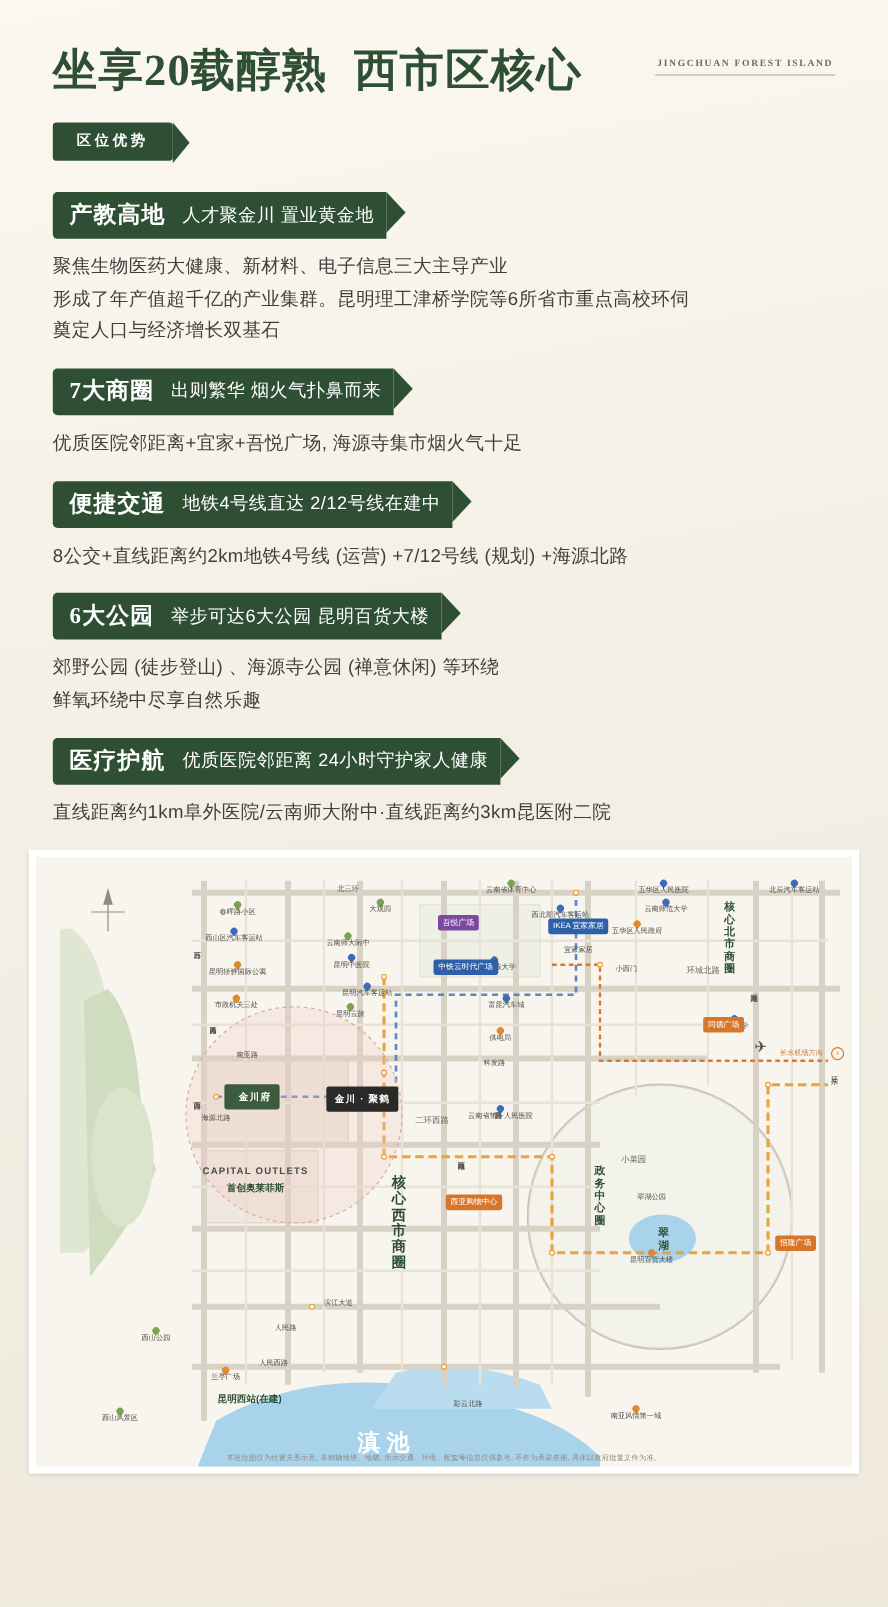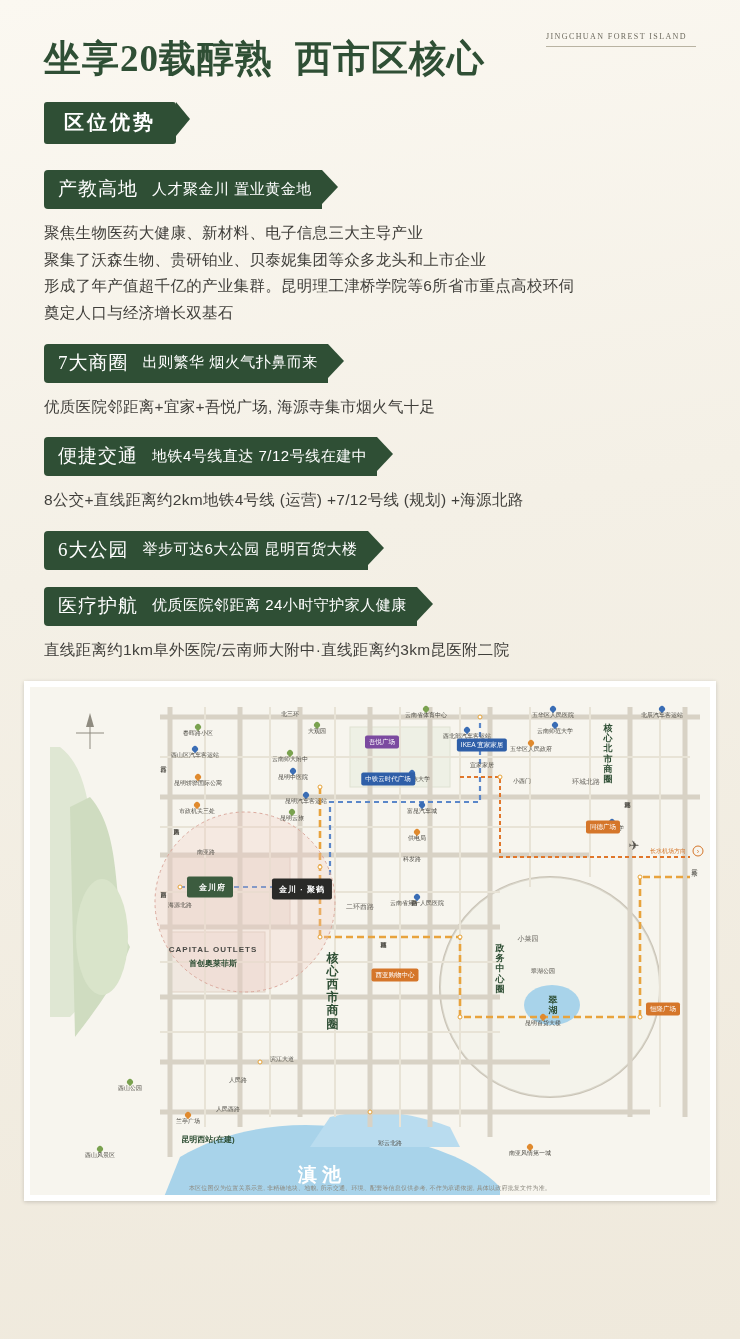--- a/index.html
+++ b/index.html
@@ -29,42 +29,43 @@
     font-weight: bold;
     letter-spacing: 1px;
     color: #2f4f35;
     font-family: "Liberation Serif", serif;
     white-space: nowrap;
   }
   .main-title .t2 { margin-left: 22px; }
   .brand {
     position: absolute;
     right: 44px;
-    top: 32px;
-    text-align: left;
+    top: 48px;
+    text-align: center;
     width: 150px;
+    font-weight: bold;
   }
   .brand-line {
     font-size: 8px;
     letter-spacing: 1.4px;
     color: #6d6a5e;
     font-family: "Liberation Serif", serif;
     white-space: nowrap;
   }
   .brand-rule {
     height: 1px;
     background: #b9b3a2;
     margin-top: 5px;
   }
   .subtitle-pill {
     margin-top: 18px;
     display: inline-block;
     background: #2f4f35;
     color: #fff;
-    font-size: 20px;
+    font-size: 12px;
     font-weight: bold;
     letter-spacing: 3px;
     padding: 7px 20px 8px 20px;
     border-radius: 3px;
     position: relative;
   }
   .subtitle-pill:after {
     content: "";
     position: absolute;
     right: -14px;
@@ -92,21 +93,21 @@
     content: "";
     position: absolute;
     right: -16px; top: 0;
     width: 0; height: 0;
     border-top: 17px solid transparent;
     border-bottom: 17px solid transparent;
     border-left: 16px solid #2f4f35;
   }
   .sec-key {
     font-size: 19px;
-    font-weight: normal;
+    font-weight: bold;
     letter-spacing: 1px;
     font-family: "Liberation Serif", serif;
   }
   .sec-desc {
     font-size: 15px;
     margin-left: 14px;
     letter-spacing: 0.5px;
     white-space: nowrap;
   }
   .sec-body {
@@ -259,50 +260,53 @@
 
   <div class="sections">
 
     <div class="section">
       <div class="sec-head">
         <span class="sec-key">产教高地</span>
         <span class="sec-desc">人才聚金川 置业黄金地</span>
       </div>
       <div class="sec-body">
         <div>聚焦生物医药大健康、新材料、电子信息三大主导产业</div>
-        <div>聚集了沃森生物、贵研铂业、贝泰妮集团等众多龙头和上市企业</div>
         <div>形成了年产值超千亿的产业集群。昆明理工津桥学院等6所省市重点高校环伺</div>
         <div>奠定人口与经济增长双基石</div>
       </div>
     </div>
 
     <div class="section">
       <div class="sec-head">
         <span class="sec-key">7大商圈</span>
         <span class="sec-desc">出则繁华 烟火气扑鼻而来</span>
       </div>
       <div class="sec-body">
         <div>优质医院邻距离+宜家+吾悦广场, 海源寺集市烟火气十足</div>
       </div>
     </div>
 
     <div class="section">
       <div class="sec-head">
         <span class="sec-key">便捷交通</span>
-        <span class="sec-desc">地铁4号线直达 7/12号线在建中</span>
+        <span class="sec-desc">地铁4号线直达 2/12号线在建中</span>
       </div>
       <div class="sec-body">
         <div>8公交+直线距离约2km地铁4号线 (运营) +7/12号线 (规划) +海源北路</div>
       </div>
     </div>
 
     <div class="section">
       <div class="sec-head">
         <span class="sec-key">6大公园</span>
         <span class="sec-desc">举步可达6大公园 昆明百货大楼</span>
+      </div>
+      <div class="sec-body">
+        <div>郊野公园 (徒步登山) 、海源寺公园 (禅意休闲) 等环绕</div>
+        <div>鲜氧环绕中尽享自然乐趣</div>
       </div>
     </div>
 
     <div class="section">
       <div class="sec-head">
         <span class="sec-key">医疗护航</span>
         <span class="sec-desc">优质医院邻距离 24小时守护家人健康</span>
       </div>
       <div class="sec-body">
         <div>直线距离约1km阜外医院/云南师大附中·直线距离约3km昆医附二院</div>

